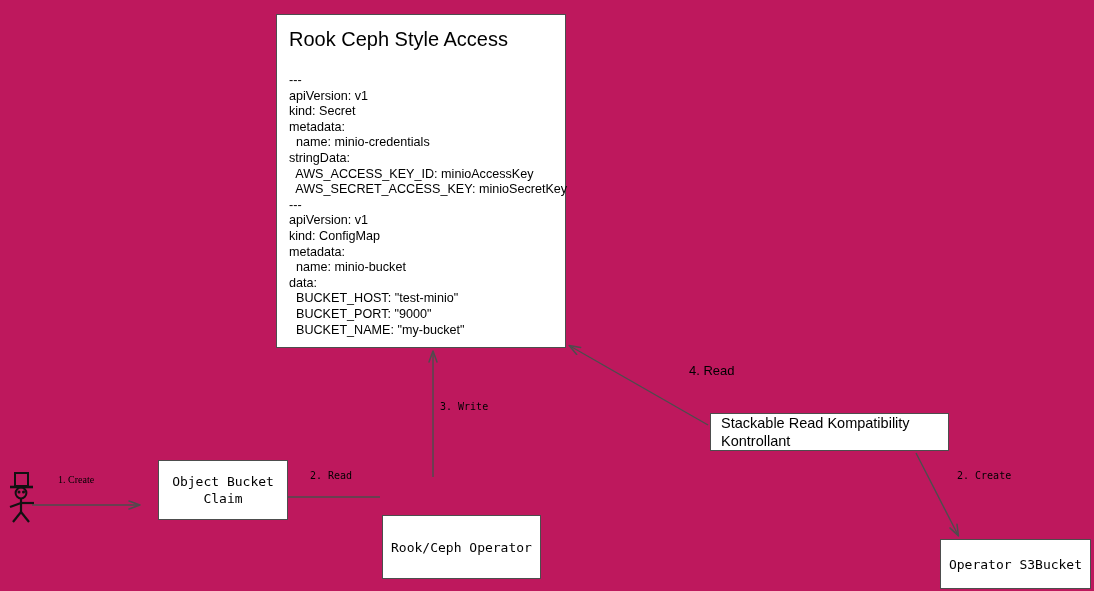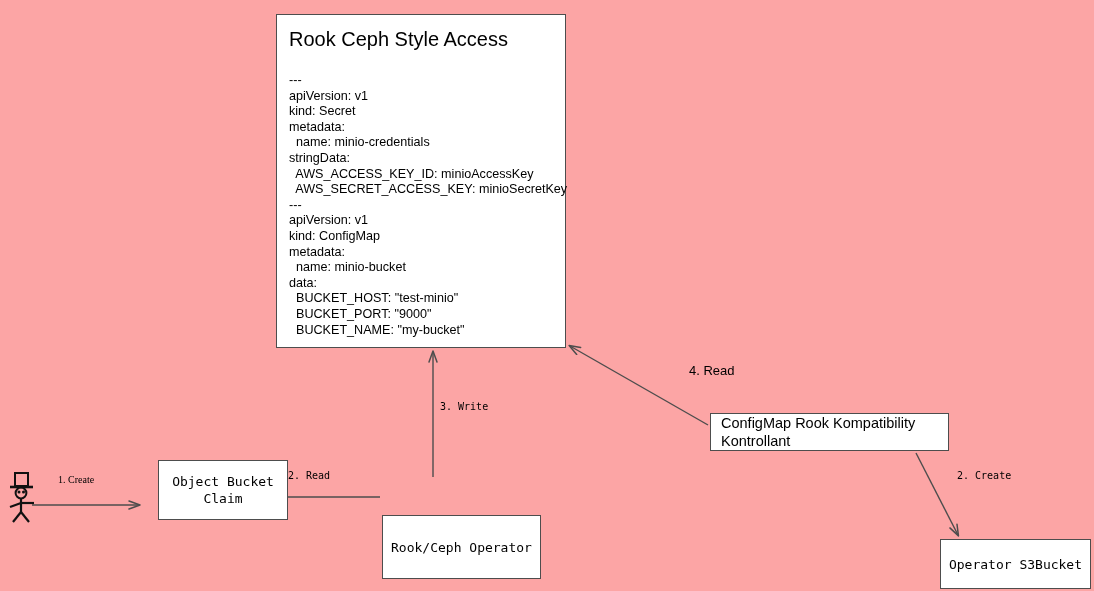--- a/index.html
+++ b/index.html
@@ -8,21 +8,21 @@
     padding: 0;
     background: #ffffff;
   }
   body {
     font-family: "Liberation Sans", sans-serif;
   }
   #canvas {
     position: relative;
     width: 1094px;
     height: 591px;
-    background: #fca5a5;
+    background: #be185d;
     overflow: hidden;
   }
   #edges {
     position: absolute;
     left: 0;
     top: 0;
     width: 1094px;
     height: 591px;
     pointer-events: none;
   }
@@ -93,21 +93,21 @@
   }
   .edge-label.mono {
     font-family: "DejaVu Sans Mono", "Liberation Mono", monospace;
     font-size: 10px;
   }
   .edge-label.sans {
     font-family: "Liberation Sans", sans-serif;
     font-size: 13px;
   }
   #lbl-create1 { left: 58px;  top: 474px; font-family: Liberation Serif, serif; }
-  #lbl-read2   { left: 288px; top: 470px; }
+  #lbl-read2   { left: 310px; top: 470px; }
   #lbl-write3  { left: 440px; top: 401px; }
   #lbl-read4   { left: 649px; top: 363px; margin-left: 40px; }
   #lbl-create5 { left: 957px; top: 470px; }
 
   
   #actor {
     position: absolute;
     left: 6px;
     top: 472px;
     width: 34px;
@@ -185,21 +185,21 @@
   BUCKET_HOST: "test-minio"
   BUCKET_PORT: "9000"
   BUCKET_NAME: "my-bucket"</div>
   </div>
 
   <div id="obc-node" class="node mono">Object Bucket
 Claim</div>
 
   <div id="op-node" class="node mono">Rook/Ceph Operator</div>
 
-  <div id="srkk-node" class="node sans">ConfigMap Rook Kompatibility Kontrollant</div>
+  <div id="srkk-node" class="node sans">Stackable Read Kompatibility Kontrollant</div>
 
   <div id="s3-node" class="node mono">Operator S3Bucket</div>
 
   <div id="lbl-create1" class="edge-label mono">1. Create</div>
   <div id="lbl-read2" class="edge-label mono">2. Read</div>
   <div id="lbl-write3" class="edge-label mono">3. Write</div>
   <div id="lbl-read4" class="edge-label sans">4. Read</div>
   <div id="lbl-create5" class="edge-label mono">2. Create</div>
 
 </div>

